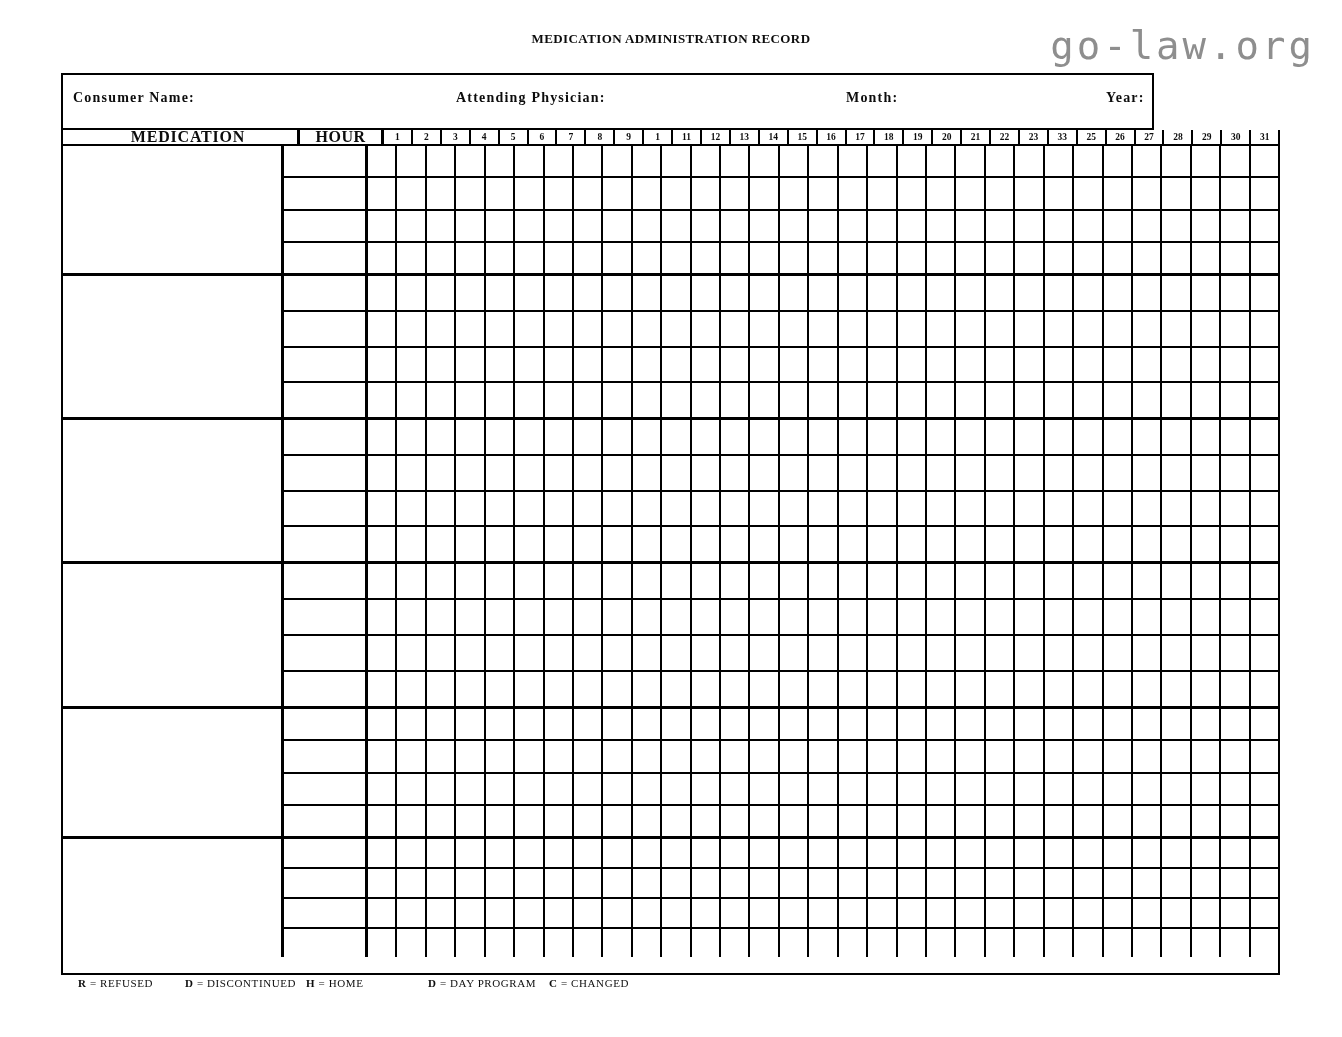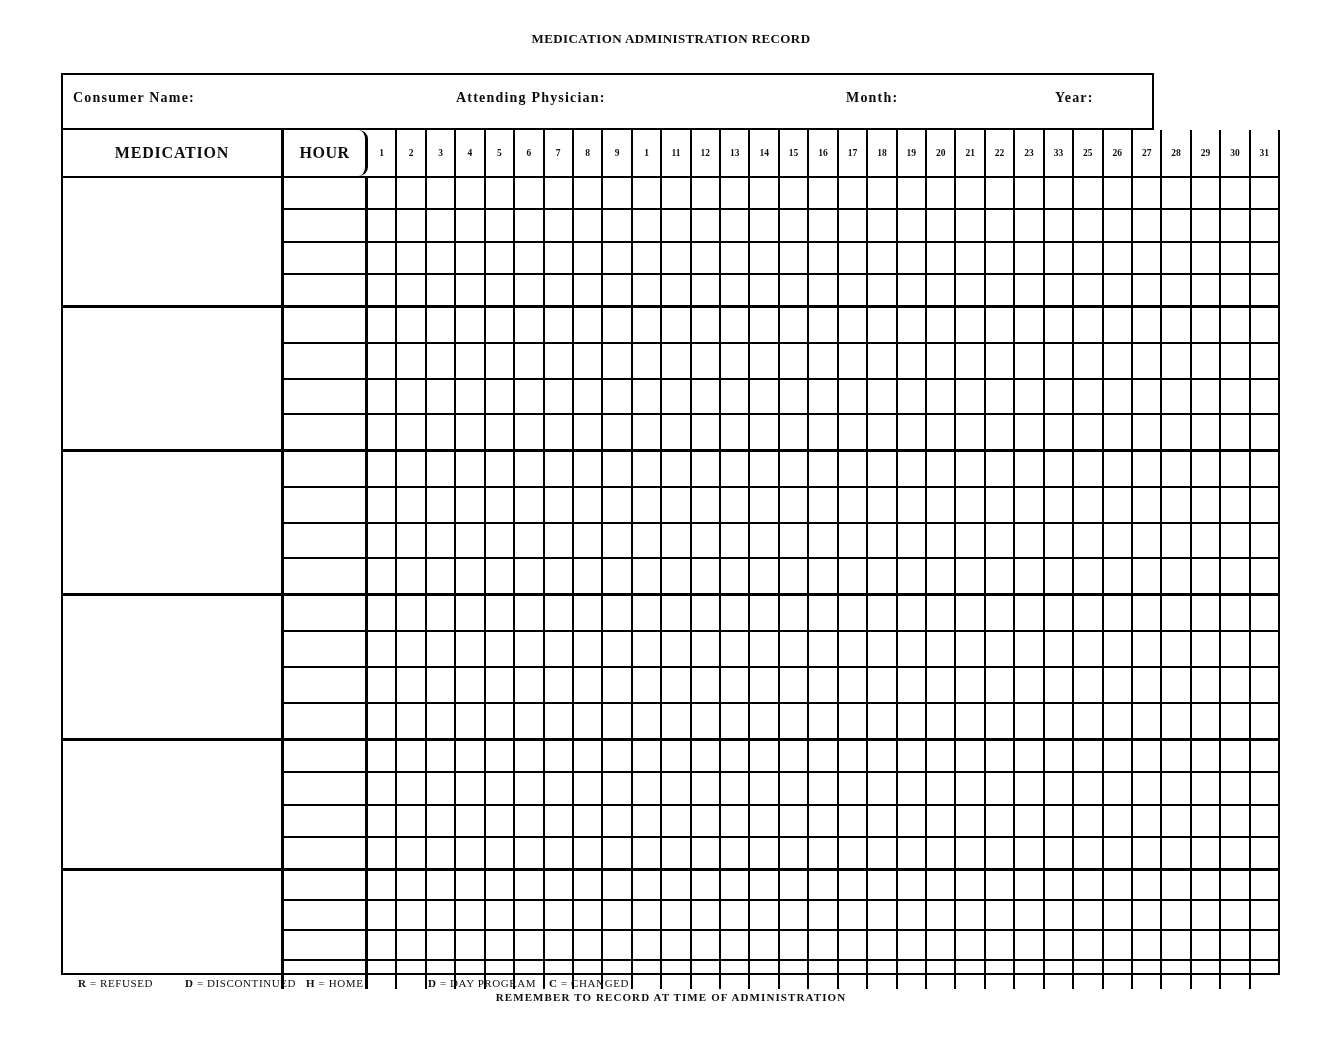--- a/index.html
+++ b/index.html
@@ -20,40 +20,40 @@
     position:absolute; left:61px; top:73px; width:1093px; height:57px;
     border:2px solid #000; box-sizing:border-box;
   }
   .info-label {
     position:absolute; top:15px; font-size:14px; font-weight:bold;
     letter-spacing:1.2px; white-space:nowrap;
   }
   .lbl-consumer  { left:10px;  }
   .lbl-physician { left:393px; }
   .lbl-month     { left:783px; }
-  .lbl-year      { left:992px;text-align:center;}
+  .lbl-year      { left:1043px;text-align:center;}
   .grid {
     position:absolute; left:61px; top:130px; width:1219px; height:845px;
     border-left:2px solid #000; border-right:2px solid #000; border-bottom:2px solid #000;
     box-sizing:border-box; display:flex; flex-direction:column; background:#fff;
   }
   .grid-header {
-    display:flex; height:48px; flex:none;
-    border-bottom:2px solid #000; box-sizing:border-box;
+    display:flex; height:16px; flex:none;
+    border-bottom:2px solid #000; box-sizing:border-box;padding-left:16px;
   }
   .cell-med {
     width:221px; flex:none; border-right:3px solid #000; box-sizing:border-box;
     display:flex; align-items:center; justify-content:center;
   }
   .grid-header .cell-med { font-weight:bold; font-size:16px; letter-spacing:0.8px; }
   .cell-hour {
     width:84px; flex:none; border-right:3px solid #000; box-sizing:border-box;
     display:flex; align-items:center; justify-content:center;
   }
-  .grid-header .cell-hour { font-weight:bold; font-size:16px; letter-spacing:0.5px;border-radius:9px; }
+  .grid-header .cell-hour { font-weight:bold; font-size:16px; letter-spacing:0.5px; }
   .day-cells { flex:1; display:flex; min-width:0; }
   .cell-day {
     flex:1; border-right:2px solid #000; box-sizing:border-box;
     display:flex; align-items:center; justify-content:center; min-width:0;
   }
   .cell-day:last-child { border-right:none; }
   .grid-header .cell-day { font-weight:bold; font-size:9.5px; }
   .block { display:flex; flex:none; box-sizing:border-box; border-top:3px solid #000; }
   .block.first { border-top:none; }
   .block-rows { flex:1; display:flex; flex-direction:column; min-width:0; }
@@ -67,20 +67,21 @@
     font-weight:bold; font-size:11px; letter-spacing:1.1px; white-space:nowrap;
   }
 </style>
 </head>
 <body>
 
 <div class="page">
 
   <div class="title">MEDICATION ADMINISTRATION RECORD</div>
 
+  <div class="watermark">go-law.org</div>
 
   <div class="info-row">
     <span class="info-label lbl-consumer">Consumer Name:</span>
     <span class="info-label lbl-physician">Attending Physician:</span>
     <span class="info-label lbl-month">Month:</span>
     <span class="info-label lbl-year">Year:</span>
   </div>
 
   <div class="grid">
     <div class="grid-header">
@@ -1012,15 +1013,14 @@
   </div>
 
   <div class="legend" id="legend">
       <span class="legend-item" style="left: 16px;"><span class="legend-key">R</span> = <span class="legend-label">REFUSED</span></span>
       <span class="legend-item" style="left: 123px;"><span class="legend-key">D</span> = <span class="legend-label">DISCONTINUED</span></span>
       <span class="legend-item" style="left: 244px; text-align: center;"><span class="legend-key">H</span> = <span class="legend-label">HOME</span></span>
       <span class="legend-item" style="left: 366px;"><span class="legend-key">D</span> = <span class="legend-label">DAY PROGRAM</span></span>
       <span class="legend-item" style="left: 487px;"><span class="legend-key">C</span> = <span class="legend-label">CHANGED</span></span>
     </div>
 
-  <div class="reminder">REMEMBER TO RECORD AT TIME OF ADMINISTRATION</div>
 
 </div>
 
 </body></html>

